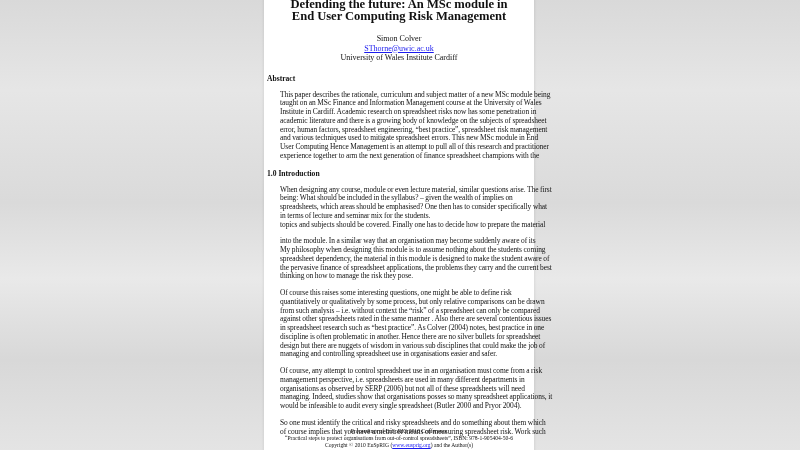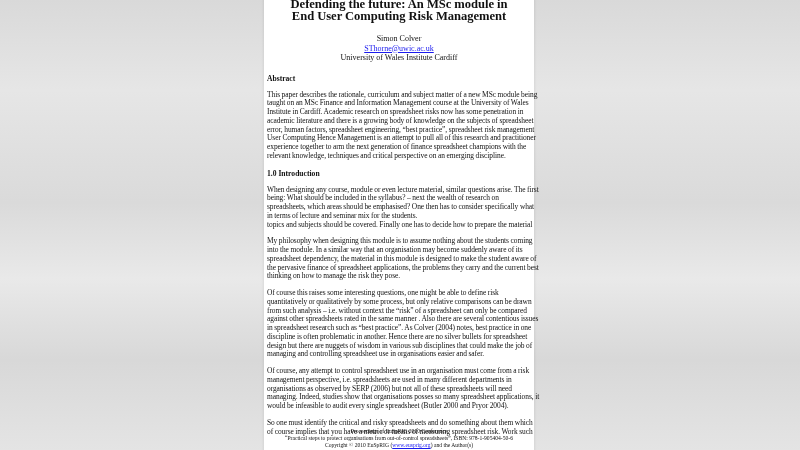--- a/index.html
+++ b/index.html
@@ -61,21 +61,21 @@
       margin: 10px 0 0 0;
     }
     .para {
       font-size: 7.45px;
       line-height: 8.75px;
       margin: 8px 0 0 0;
       text-align: left;
       word-spacing: -0.2px;
       letter-spacing: -0.06px;
     }
-    .para .ln { display: block; white-space: nowrap; }
+    .para .ln { display: block; white-space: nowrap; margin-left: 13px; }
     .abstract-heading { margin-top: 11px; }
     .intro-heading { margin-top: 8px; }
     .footer {
       position: absolute;
       left: 0; right: 0;
       top: 436px;
       text-align: center;
       font-size: 5.6px;
       line-height: 7px;
       color: #111;
@@ -103,38 +103,38 @@
         <div>University of Wales Institute Cardiff</div>
       </div>
 
       <div class="section-heading abstract-heading">Abstract</div>
       <p class="para">
         <span class="ln">This paper describes the rationale, curriculum and subject matter of a new MSc module being</span>
         <span class="ln">taught on an MSc Finance and Information Management course at the University of Wales</span>
         <span class="ln">Institute in Cardiff. Academic research on spreadsheet risks now has some penetration in</span>
         <span class="ln">academic literature and there is a growing body of knowledge on the subjects of spreadsheet</span>
         <span class="ln">error, human factors, spreadsheet engineering, “best practice”, spreadsheet risk management</span>
+        <span class="ln">and various techniques used to mitigate spreadsheet errors. This new MSc module in End</span>
         <span class="ln">User Computing Hence Management is an attempt to pull all of this research and practitioner</span>
         <span class="ln">experience together to arm the next generation of finance spreadsheet champions with the</span>
-        <span class="ln">relevant knowledge, techniques and critical perspective on an emerging discipline.</span>
       </p>
 
       <div class="section-heading intro-heading">1.0 Introduction</div>
 
       <p class="para">
         <span class="ln">When designing any course, module or even lecture material, similar questions arise. The first</span>
-        <span class="ln">being: What should be included in the syllabus? – next the wealth of research on</span>
+        <span class="ln">being: What should be included in the syllabus? – given the wealth of implies on</span>
         <span class="ln">spreadsheets, which areas should be emphasised? One then has to consider specifically what</span>
         <span class="ln">in terms of lecture and seminar mix for the students.</span>
         <span class="ln">topics and subjects should be covered. Finally one has to decide how to prepare the material</span>
       </p>
 
       <p class="para">
+        <span class="ln">into the module. In a similar way that an organisation may become suddenly aware of its</span>
         <span class="ln">My philosophy when designing this module is to assume nothing about the students coming</span>
-        <span class="ln">into the module. In a similar way that an organisation may become suddenly aware of its</span>
         <span class="ln">spreadsheet dependency, the material in this module is designed to make the student aware of</span>
         <span class="ln">the pervasive finance of spreadsheet applications, the problems they carry and the current best</span>
         <span class="ln">thinking on how to manage the risk they pose.</span>
       </p>
 
       <p class="para">
         <span class="ln">Of course this raises some interesting questions, one might be able to define risk</span>
         <span class="ln">quantitatively or qualitatively by some process, but only relative comparisons can be drawn</span>
         <span class="ln">from such analysis – i.e. without context the “risk” of a spreadsheet can only be compared</span>
         <span class="ln">against other spreadsheets rated in the same manner . Also there are several contentious issues</span>

